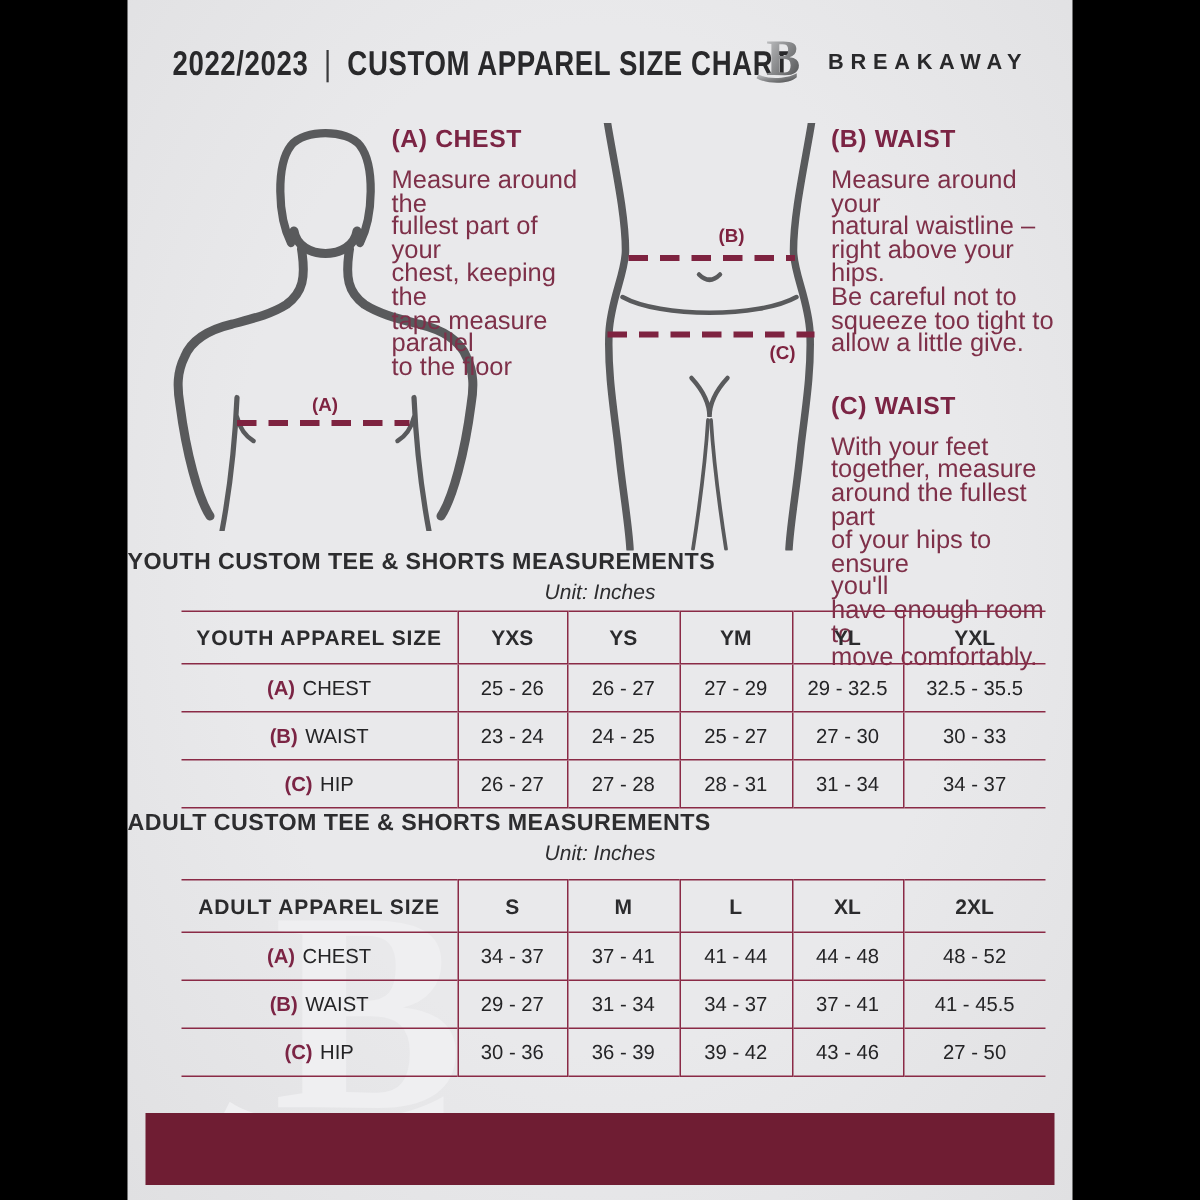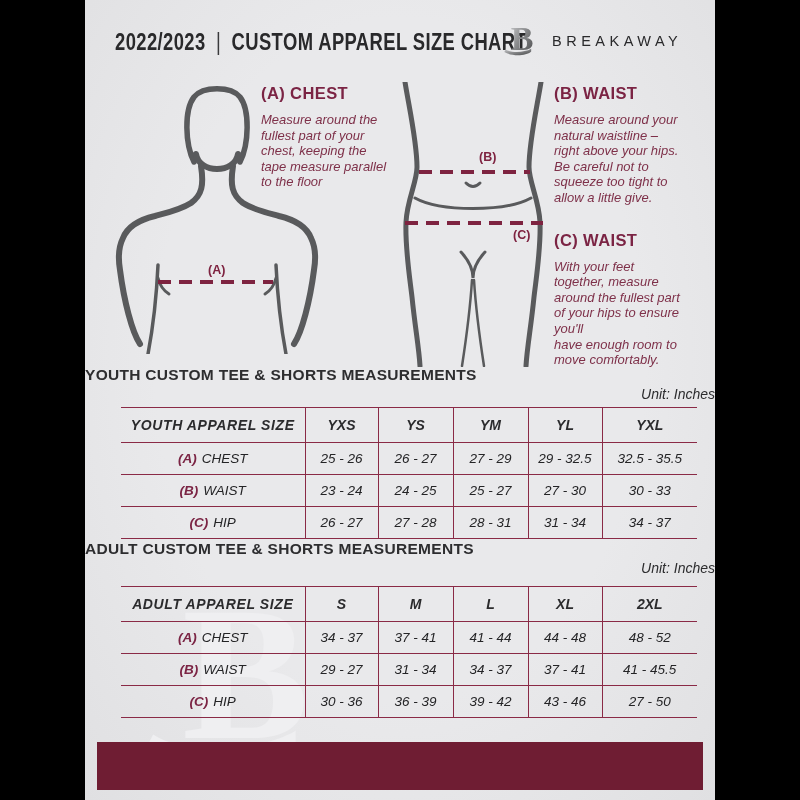--- a/index.html
+++ b/index.html
@@ -8,39 +8,39 @@
   .page{position:absolute;left:85px;top:0;width:630px;height:800px;
         background:radial-gradient(ellipse at 50% 45%, #e9e9eb 55%, #e0e0e2 100%);
         overflow:hidden;}
 
   
   .hdr-title{position:absolute;left:30px;top:29px;display:flex;gap:13px;align-items:baseline;
              font-weight:bold;font-size:23px;color:#29292b;letter-spacing:.5px;
              transform:scaleX(.8);transform-origin:left center;white-space:nowrap;}
   .hdr-sep{font-weight:normal;color:#3a3a3c;}
   .hdr-brand{position:absolute;left:416px;top:20px;display:flex;align-items:center;gap:9px;}
-  .brand-name{font-weight:normal;font-size:14.5px;letter-spacing:4.5px;color:#29292b;}
+  .brand-name{font-weight:bold;font-size:14.5px;letter-spacing:4.5px;color:#29292b;}
 
   
   .fig{position:absolute;}
   .guide-text{position:absolute;color:#7b2444;}
   .guide-h{font-weight:bold;font-size:16.5px;letter-spacing:.4px;margin:0 0 9px 0;color:#7b2444;}
-  .guide-b{font-style:italic;font-size:13px;line-height:15.6px;color:#7e3049;white-space:pre-line;margin:0;}
+  .guide-b{font-size:17px;line-height:15.6px;color:#7e3049;white-space:pre-line;margin:0;}
   .stroke{fill:none;stroke:#595a5c;stroke-linecap:round;}
   .dash{stroke:#7e2340;stroke-width:4;stroke-dasharray:13 8;fill:none;}
   .marker{fill:#7e2340;font-weight:bold;font-size:12.5px;font-family:"Liberation Sans",sans-serif;}
 
   
   .section{position:absolute;left:0;width:630px;}
   .sec-title{font-size:15.5px;font-weight:bold;color:#2d2d2f;letter-spacing:.3px;}
-  .sec-unit{text-align:right;font-style:italic;font-size:14px;color:#2d2d2f;margin-top:2px;}
+  .sec-unit{text-align:center;font-style:italic;font-size:14px;color:#2d2d2f;margin-top:2px;}
   table.size{border-collapse:collapse;table-layout:fixed;width:576px;margin-left:36px;
              border-top:1.5px solid #8a2a46;}
   table.size tr{border-bottom:1.5px solid #8a2a46;}
-  table.size th,table.size td{border:0;padding:0;font-style:italic;}
+  table.size th,table.size td{border:0;padding:0;}
   table.size th{height:34px;font-size:14px;font-weight:bold;color:#2b2b2d;text-align:center;}
   table.size td{height:31px;font-size:13.5px;color:#242426;text-align:center;}
   table.size th:not(:first-child),table.size td:not(:first-child){border-left:1.5px solid #8a2a46;}
   th.lbl{text-align:left;padding-left:14px;font-weight:normal;font-size:13.5px;
          color:#48484a;letter-spacing:.6px;}
   td.lbl{text-align:left;padding-left:14px;font-size:14px;color:#38383a;}
   td.lbl b{color:#7b2444;margin-right:5px;}
 
   
   .watermark{position:absolute;left:42px;top:570px;z-index:1;}

